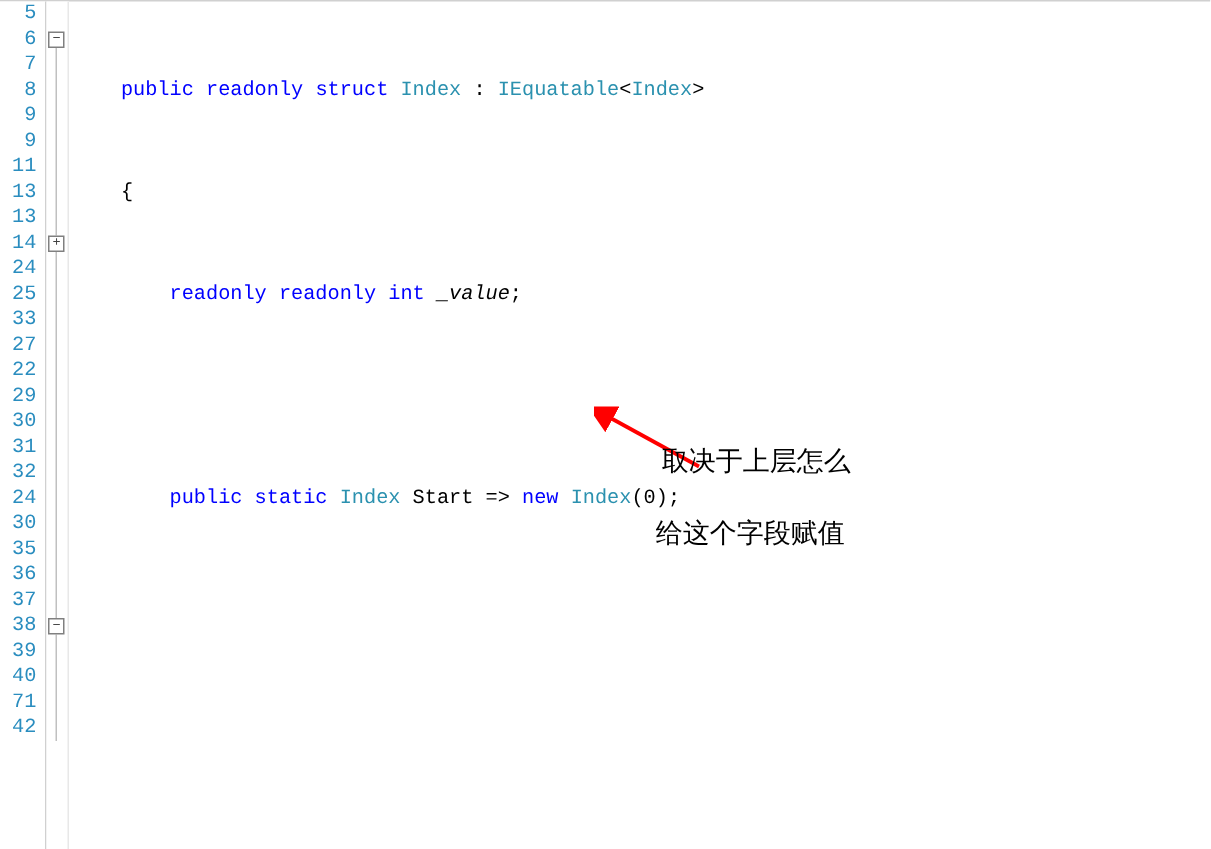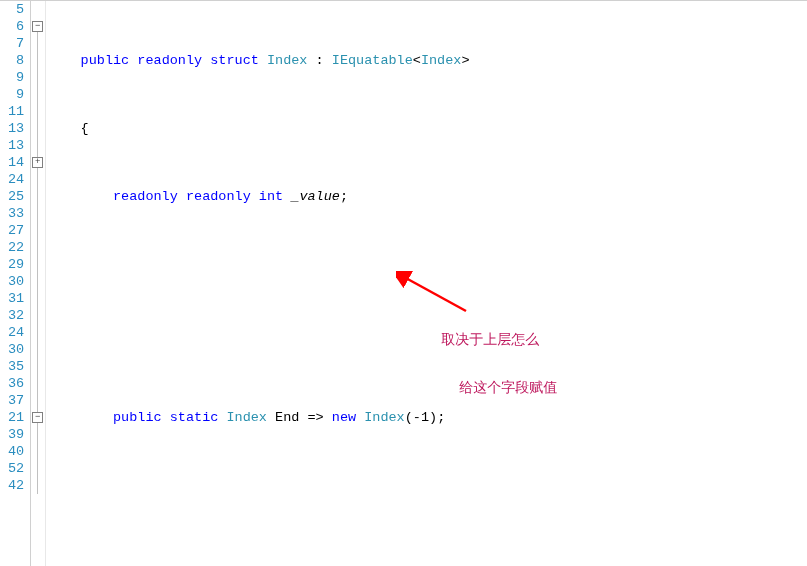--- a/index.html
+++ b/index.html
@@ -67,25 +67,24 @@
     padding-left: 2px;
     white-space: pre;
   }
   .row { height: 17px; }
   .kw  { color: #0000ff; }          
   .typ { color: #2b91af; }
   .it  { font-style: italic; }
   
   .annot {
     position: absolute;
-    color: #be185d;
+    color: #000000;
     font-family: "Microsoft YaHei", "SimSun", sans-serif;
-    font-size: 14px;
+    font-size: 18px;
     pointer-events: none;
-    margin-top: 32px;
   }
   .arrow {
     position: absolute;
     pointer-events: none;
   }
 </style>
 </head>
 <body>
 
 <div class="editor">
@@ -108,24 +107,24 @@
     <div class="ln">22</div>
     <div class="ln">29</div>
     <div class="ln">30</div>
     <div class="ln">31</div>
     <div class="ln">32</div>
     <div class="ln">24</div>
     <div class="ln">30</div>
     <div class="ln">35</div>
     <div class="ln">36</div>
     <div class="ln">37</div>
-    <div class="ln">21</div>
+    <div class="ln">38</div>
     <div class="ln">39</div>
     <div class="ln">40</div>
-    <div class="ln">52</div>
+    <div class="ln">71</div>
     <div class="ln">42</div>
   </div>
 
   <div class="fold-col">
 
     <div class="fold-box" style="top:20px">−</div>
 
     <div class="fold-line" style="top:31px;height:462px"></div>
 
     <div class="fold-box" style="top:156px">+</div>
@@ -136,24 +135,24 @@
   <div class="code">
     
     <div class="row">    <span class="kw">public</span> <span class="kw">readonly</span> <span class="kw">struct</span> <span class="typ">Index</span><span> : </span><span class="typ">IEquatable</span><span>&lt;</span><span class="typ">Index</span><span>&gt;</span></div>
     
     <div class="row">    <span>{</span></div>
     
     <div class="row">        <span class="kw">readonly</span> <span class="kw">readonly</span> <span class="kw">int</span> <span class="it">_value</span><span>;</span></div>
     
     <div class="row"></div>
     
+    <div class="row">        <span class="kw">public</span> <span class="kw">static</span> <span class="typ">Index</span> <span>Start</span><span> =&gt; </span><span class="kw">new</span> <span class="typ">Index</span><span>(</span><span>0</span><span>)</span><span>;</span></div>
     
     <div class="row"></div>
     
-    <div class="row">        <span class="kw">public</span> <span class="kw">static</span> <span class="typ">Index</span> <span>End</span><span> =&gt; </span><span class="kw">new</span> <span class="typ">Index</span><span>(</span><span>-1</span><span>)</span><span>;</span></div>
     
     <div class="row"></div>
     
     
     
     
     
     
     
     
@@ -196,15 +195,15 @@
     <svg class="arrow" style="left:350px;top:270px" width="80" height="45">
       <defs>
         <marker id="ah" markerWidth="8" markerHeight="8" refX="2" refY="4" orient="auto">
           <path d="M0,0 L8,4 L0,8 Z" fill="#ff0000"></path>
         </marker>
       </defs>
       <line x1="70" y1="40" x2="8" y2="6" stroke="#ff0000" stroke-width="2.5" marker-end="url(#ah)"></line>
     </svg>
     
     <div class="annot" style="left:395px;top:298px">取决于上层怎么</div>
-    <div class="annot" style="left:413px;top:346px">给这个字段赋值</div>
+    <div class="annot" style="left:391px;top:346px">给这个字段赋值</div>
   </div>
 </div>
 
 </body></html>

